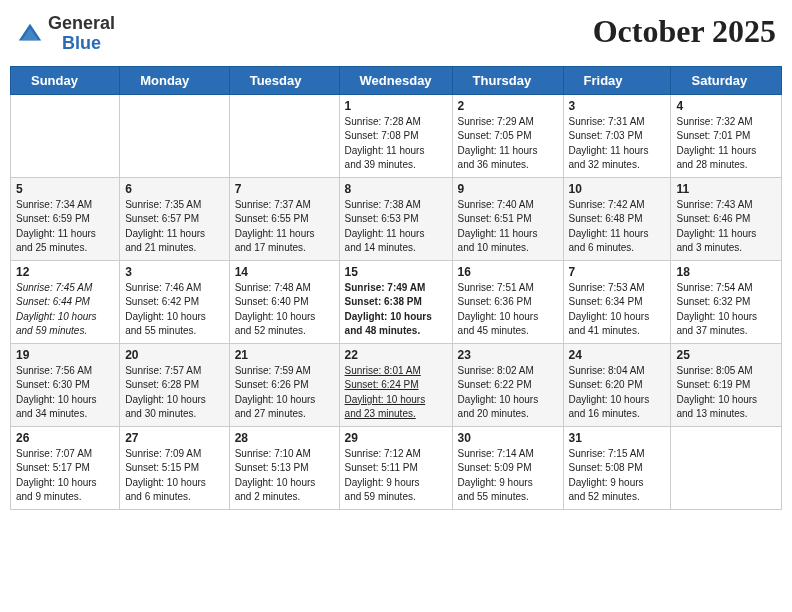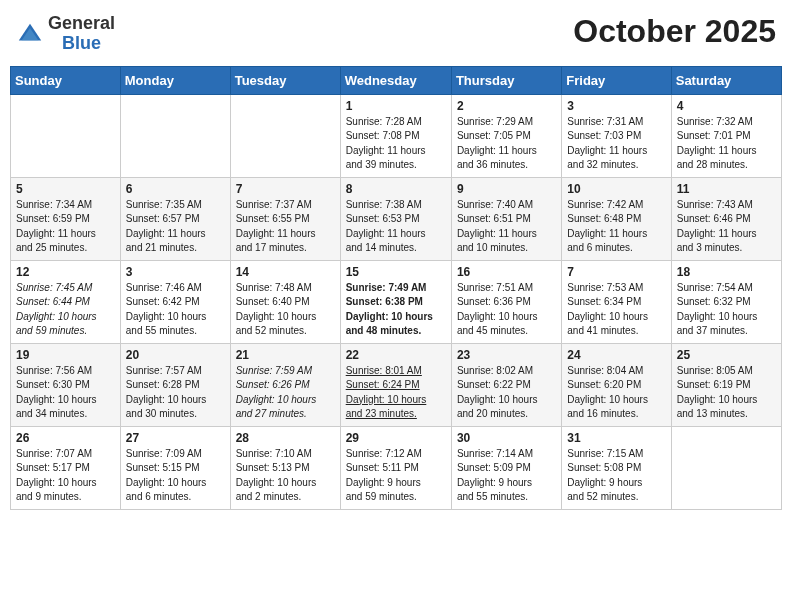--- a/index.html
+++ b/index.html
@@ -37,36 +37,37 @@
       margin-top: 2px;
     }
     .title-block {
       text-align: right;
     }
     .month-title {
       font-size: 32px;
       font-weight: bold;
       color: #222;
       line-height: 1.1;
+      font-family: Liberation Serif, serif;
     }
     .location-title {
       font-size: 16px;
       color: #444;
     }
     .calendar {
       width: 100%;
       border-collapse: collapse;
       border: 1px solid #ccc;
     }
     .calendar th {
       background-color: #2a6db5;
       color: #fff;
       font-size: 13px;
       font-weight: bold;
-      padding: 6px 4px;
+      padding: 6px 20px;
       text-align: left;
       border: 1px solid #1a5a9a;
     }
     .calendar td {
       border: 1px solid #ccc;
       vertical-align: top;
       padding: 4px 5px;
       font-size: 10.5px;
       color: #222;
       width: 113px;
@@ -270,21 +271,21 @@
         </td>
         <td>
           <div class="day-number">20</div>
           <div class="day-info" style="white-space: pre-line;">Sunrise: 7:57 AM
 Sunset: 6:28 PM
 Daylight: 10 hours
 and 30 minutes.</div>
         </td>
         <td>
           <div class="day-number">21</div>
-          <div class="day-info" style="white-space: pre-line; font-style: italic;">Sunrise: 7:59 AM
+          <div class="day-info" style="white-space: pre-line;">Sunrise: 7:59 AM
 Sunset: 6:26 PM
 Daylight: 10 hours
 and 27 minutes.</div>
         </td>
         <td>
           <div class="day-number">22</div>
           <div class="day-info" style="white-space: pre-line; text-decoration: underline;">Sunrise: 8:01 AM
 Sunset: 6:24 PM
 Daylight: 10 hours
 and 23 minutes.</div>

